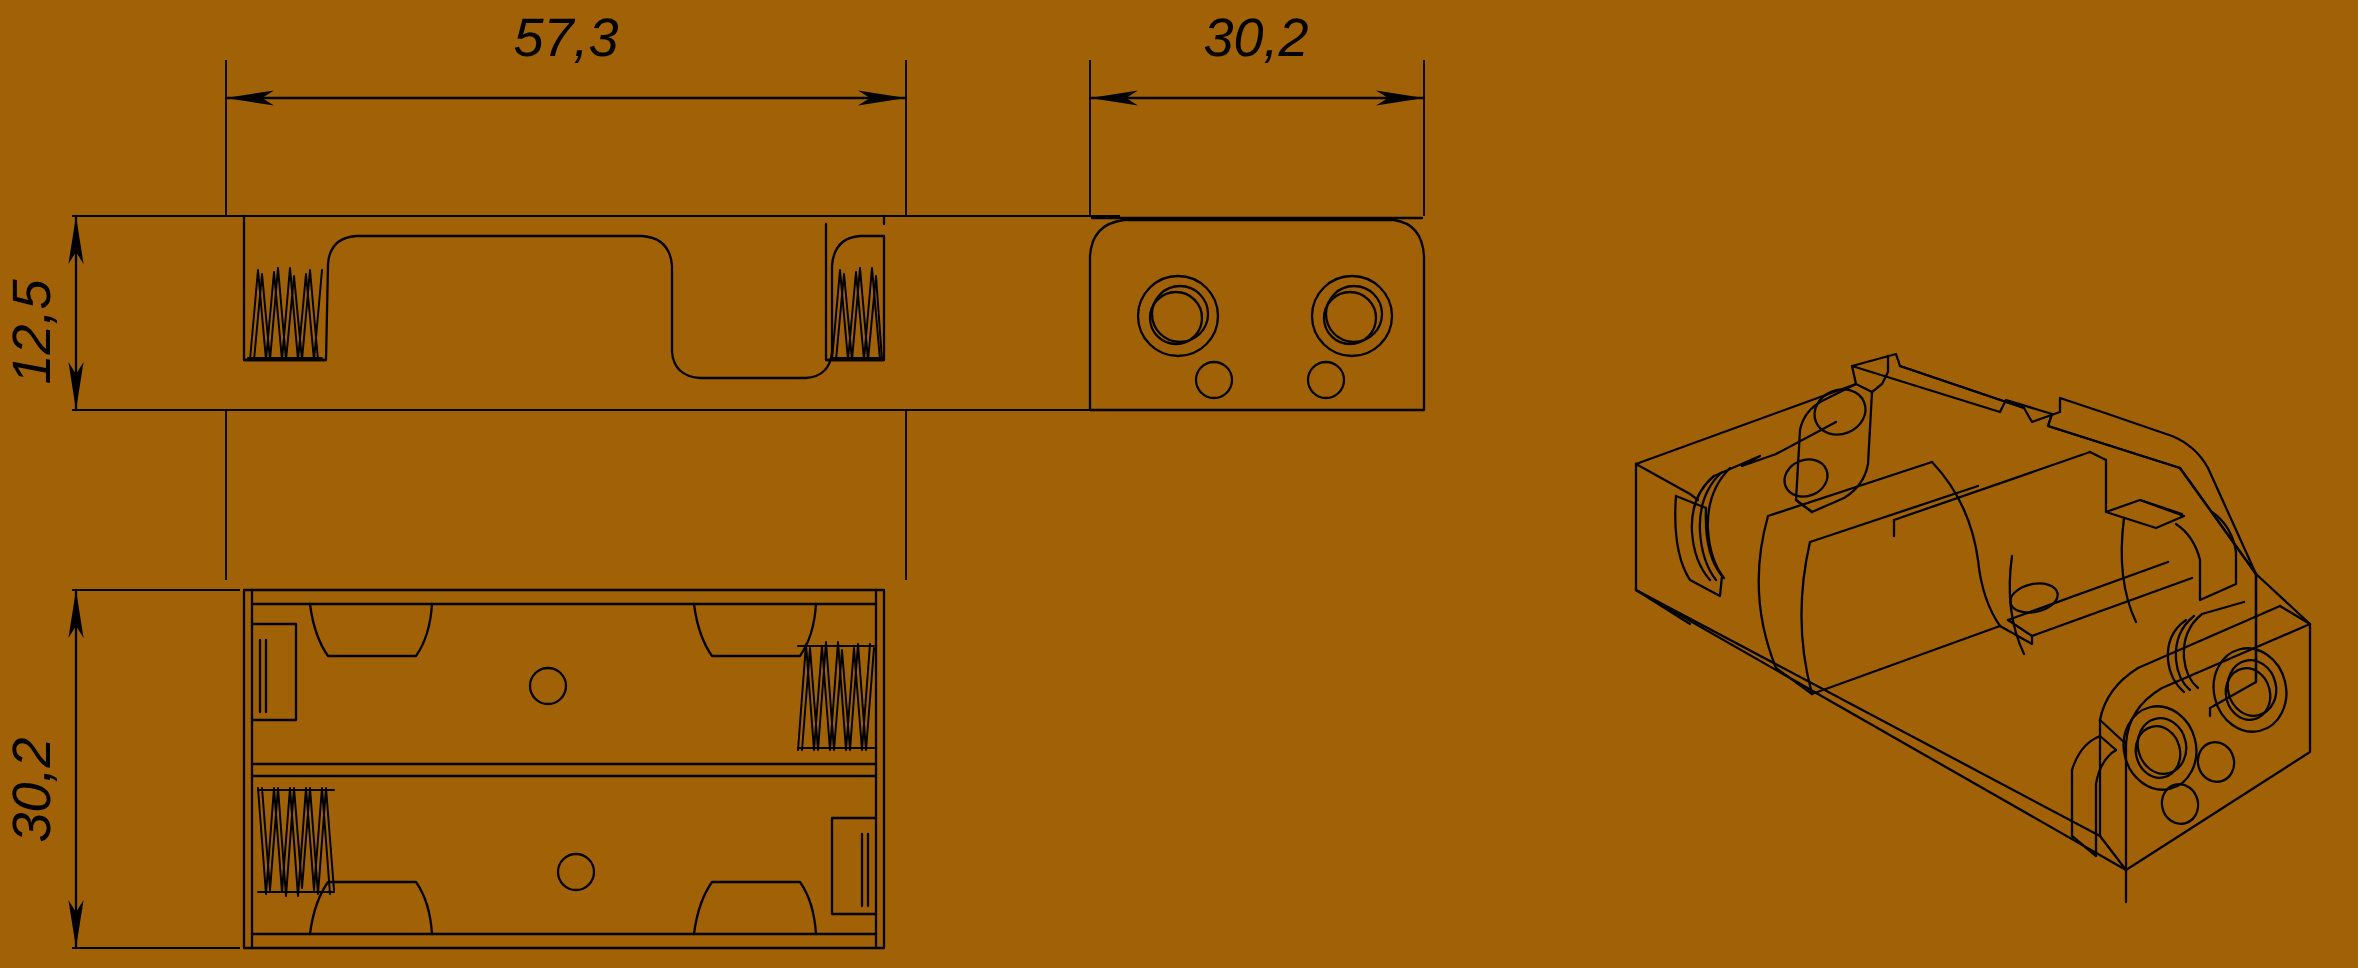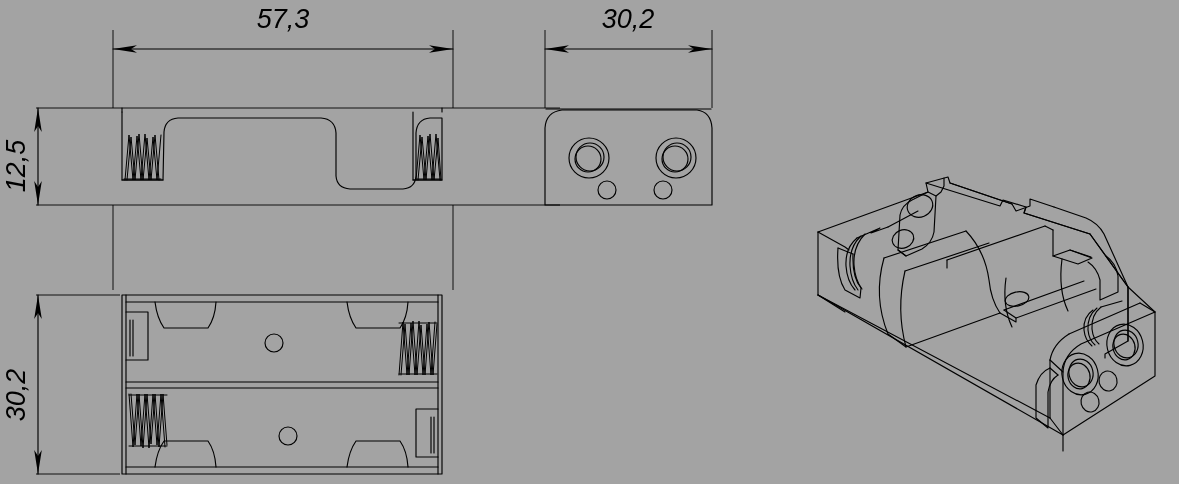--- a/index.html
+++ b/index.html
@@ -5,21 +5,21 @@
 <style>
   html, body {
     margin: 0;
     padding: 0;
     background: #ffffff;
   }
   #sheet {
     position: relative;
     width: 1179px;
     height: 484px;
-    background: #a3a3a3;
+    background: #a16207;
     overflow: hidden;
     font-family: "Liberation Sans", sans-serif;
   }
   #sheet svg {
     position: absolute;
     top: 0; left: 0;
     width: 1179px;
     height: 484px;
     display: block;
   }

